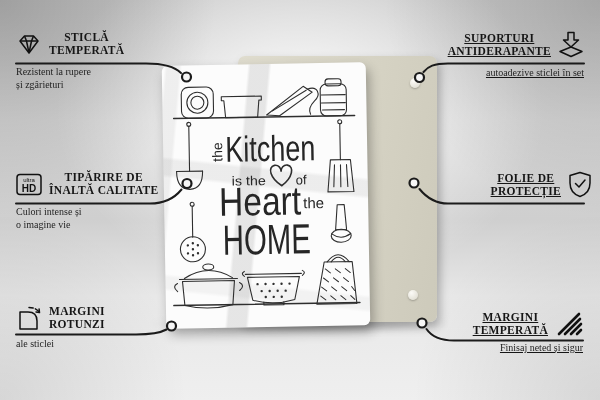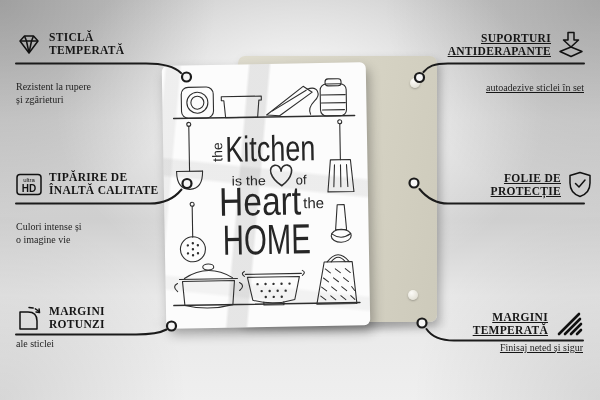--- a/index.html
+++ b/index.html
@@ -44,22 +44,22 @@
       linear-gradient(96deg, rgba(0,0,0,0) 40%, rgba(150,150,150,0.22) 41%, rgba(150,150,150,0.22) 47%, rgba(0,0,0,0) 48%),
       linear-gradient(96deg, rgba(0,0,0,0) 12%, rgba(160,160,160,0.15) 13%, rgba(160,160,160,0.15) 17%, rgba(0,0,0,0) 18%),
       linear-gradient(7deg, rgba(0,0,0,0) 52%, rgba(165,165,165,0.18) 53%, rgba(165,165,165,0.18) 57%, rgba(0,0,0,0) 58%),
       linear-gradient(7deg, rgba(0,0,0,0) 20%, rgba(170,170,170,0.12) 21%, rgba(170,170,170,0.12) 24%, rgba(0,0,0,0) 25%);
   }
   .artwork{position:absolute;inset:0;}
   .connectors{position:absolute;left:0;top:0;pointer-events:none;}
   .feature{position:absolute;width:172px;color:#161616;}
   .feature .head{display:flex;align-items:center;gap:7px;}
   .feature .icon{flex:0 0 auto;display:block;}
-  .feature .title{font-weight:bold;font-size:11.5px;line-height:13px;letter-spacing:0.3px;white-space:nowrap;}
-  .feature .desc{font-size:10px;line-height:12.5px;margin-top:24px;color:#1f1f1f;}
+  .feature .title{font-weight:bold;font-size:11.5px;line-height:13px;letter-spacing:0.3px;white-space:nowrap;text-align:center;}
+  .feature .desc{font-size:10px;line-height:12.5px;margin-top:9px;color:#1f1f1f;}
   .feature.right{text-align:right;text-decoration:underline;}
   .feature.right .head{justify-content:flex-end;}
   .f-tl{left:16px;top:31px;}
   .f-tr{right:16px;top:31px;}
   .f-ml{left:16px;top:171px;}
   .f-mr{right:8px;top:171px;}
   .f-bl{left:16px;top:305px;}
   .f-bl .desc{margin-top:7px;}
   .f-br{right:17px;top:311px;}
   .f-br .desc{margin-top:5px;}

